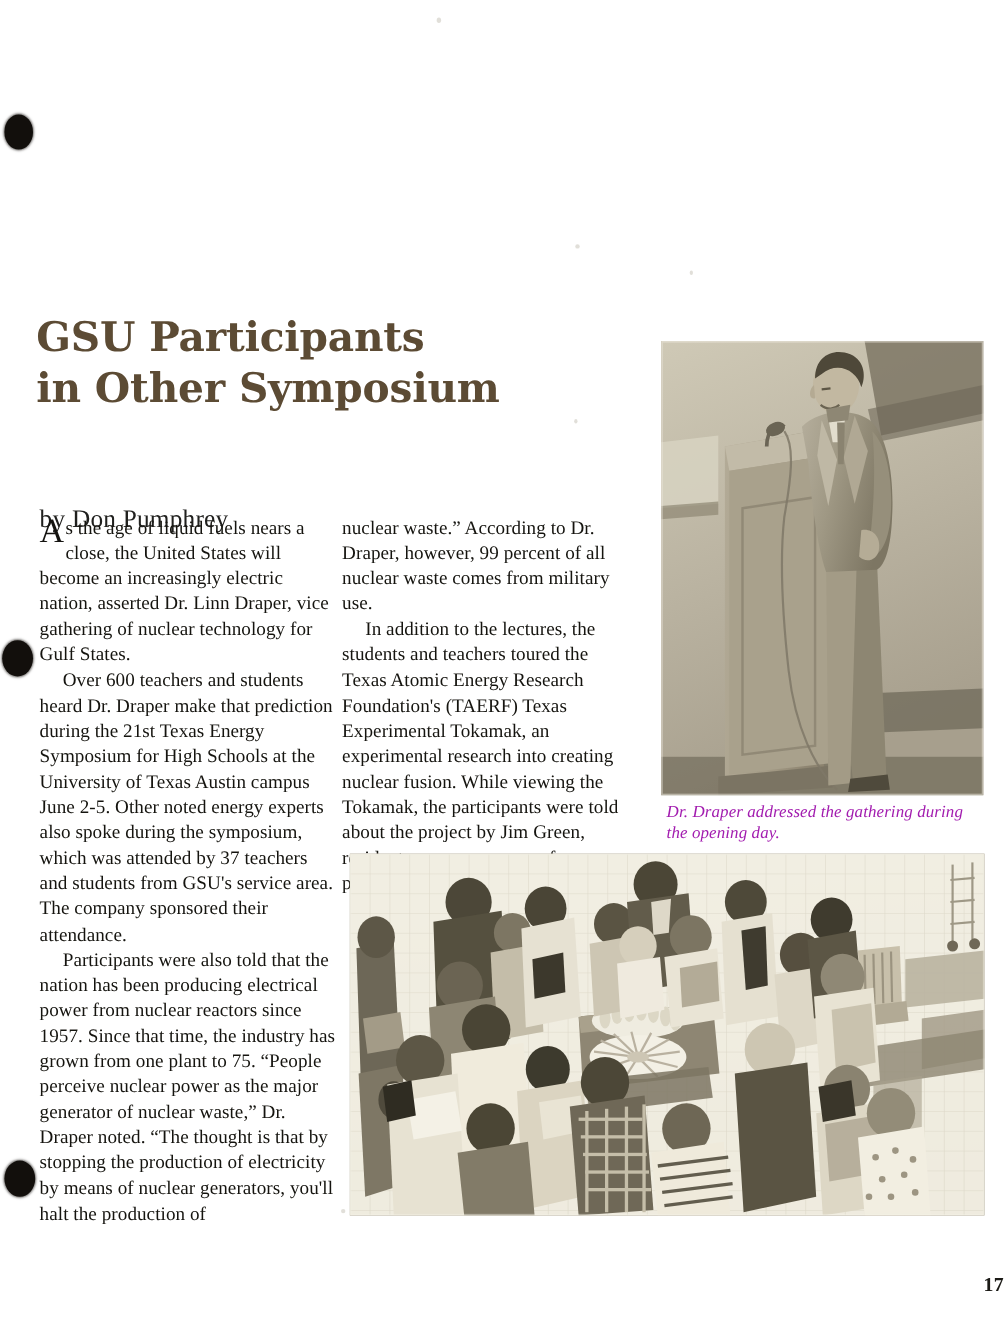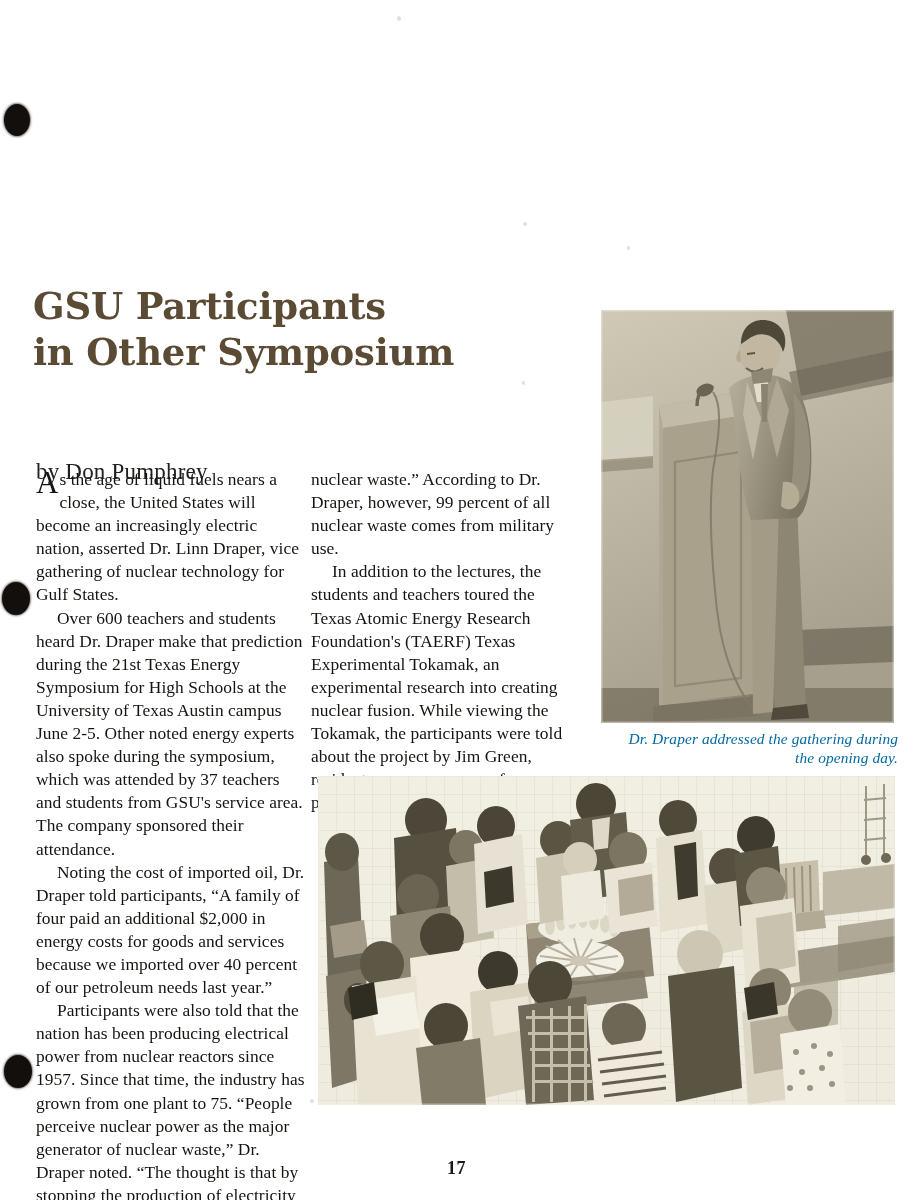--- a/index.html
+++ b/index.html
@@ -98,34 +98,33 @@
   }
   #photo-bottom {
     left: 318px; top: 776px; width: 577px; height: 329px;
   }
   .photo svg { display: block; width: 100%; height: 100%; }
 
   
   .caption {
     position: absolute;
     font-style: italic;
-    color: #0369a1;
+    color: #a21caf;
     font-size: 15.4px;
     line-height: 19.4px;
     letter-spacing: .1px;
-    text-align: right;
   }
   #caption-top    { left: 606px; top: 729px; width: 292px; }
   #caption-bottom { left: 320px; top: 1111px; width: 520px; font-size: 15px; line-height: 19.5px; }
 
   
   #folio {
     position: absolute;
     left: 0; top: 1158px; width: 913px;
-    text-align: center;
+    text-align: right;
     font-weight: bold;
     font-size: 18px;
     color: #1b1a16;
     letter-spacing: .5px;
   }
 </style>
 </head>
 <body>
 
 <div id="page">
@@ -142,21 +141,20 @@
   <h1 id="headline">
     <span class="l1">GSU Participants</span>
     <span class="l2">in Other Symposium</span>
   </h1>
 
   <div id="byline">by Don Pumphrey</div>
 
   <div id="col1" class="column">
     <p class="first"><span class="dropcap">A</span><span>s the age of liquid fuels nears a close, the United States will become an increasingly electric nation, asserted Dr. Linn Draper, vice gathering of nuclear technology for Gulf States.</span></p>
     <p>Over 600 teachers and students heard Dr. Draper make that prediction during the 21st Texas Energy Symposium for High Schools at the University of Texas Austin campus June 2-5. Other noted energy experts also spoke during the symposium, which was attended by 37 teachers and students from GSU's service area. The company sponsored their attendance.</p>
-    <p>Noting the cost of imported oil, Dr. Draper told participants, “A family of four paid an additional $2,000 in energy costs for goods and services because we imported over 40 percent of our petroleum needs last year.”</p>
     <p>Participants were also told that the nation has been producing electrical power from nuclear reactors since 1957. Since that time, the industry has grown from one plant to 75. “People perceive nuclear power as the major generator of nuclear waste,” Dr. Draper noted. “The thought is that by stopping the production of electricity by means of nuclear generators, you'll halt the production of</p>
   </div>
 
   <div id="col2" class="column">
     <p class="first">nuclear waste.” According to Dr. Draper, however, 99 percent of all nuclear waste comes from military use.</p>
     <p>In addition to the lectures, the students and teachers toured the Texas Atomic Energy Research Foundation's (TAERF) Texas Experimental Tokamak, an experimental research into creating nuclear fusion. While viewing the Tokamak, the participants were told about the project by Jim Green, resident program manager for physics.</p>
   </div>
 
   <div class="photo" id="photo-top">
     <svg viewBox="0 0 293 413" preserveAspectRatio="none" aria-hidden="true">

